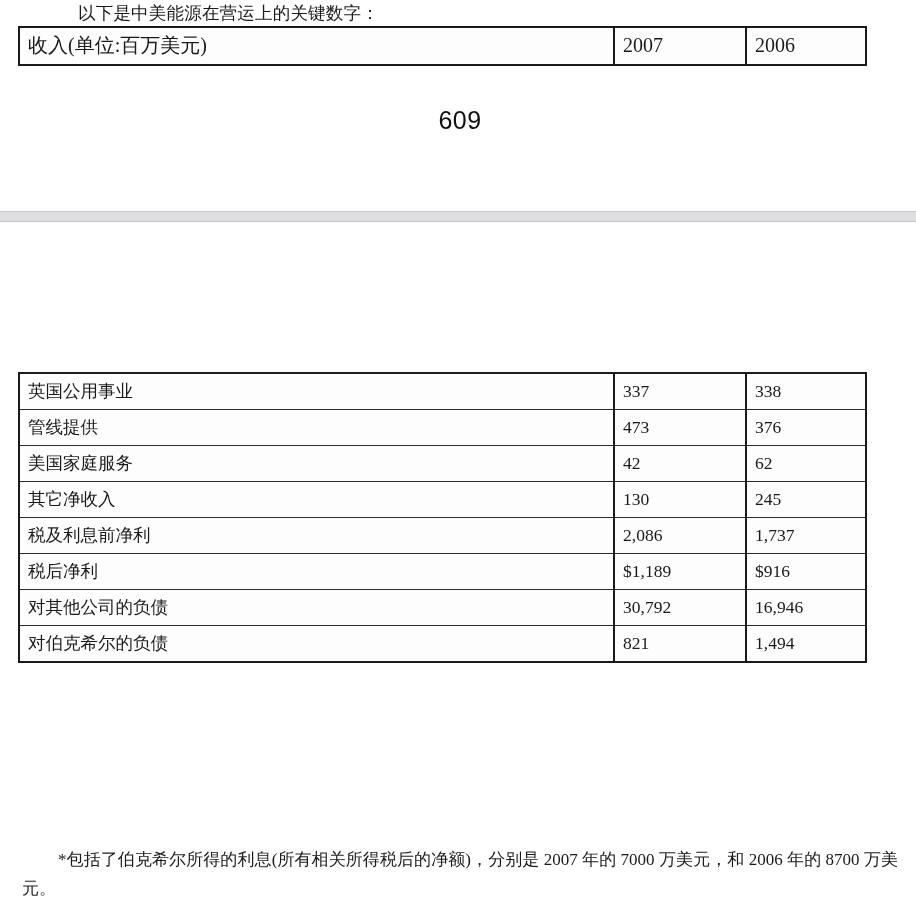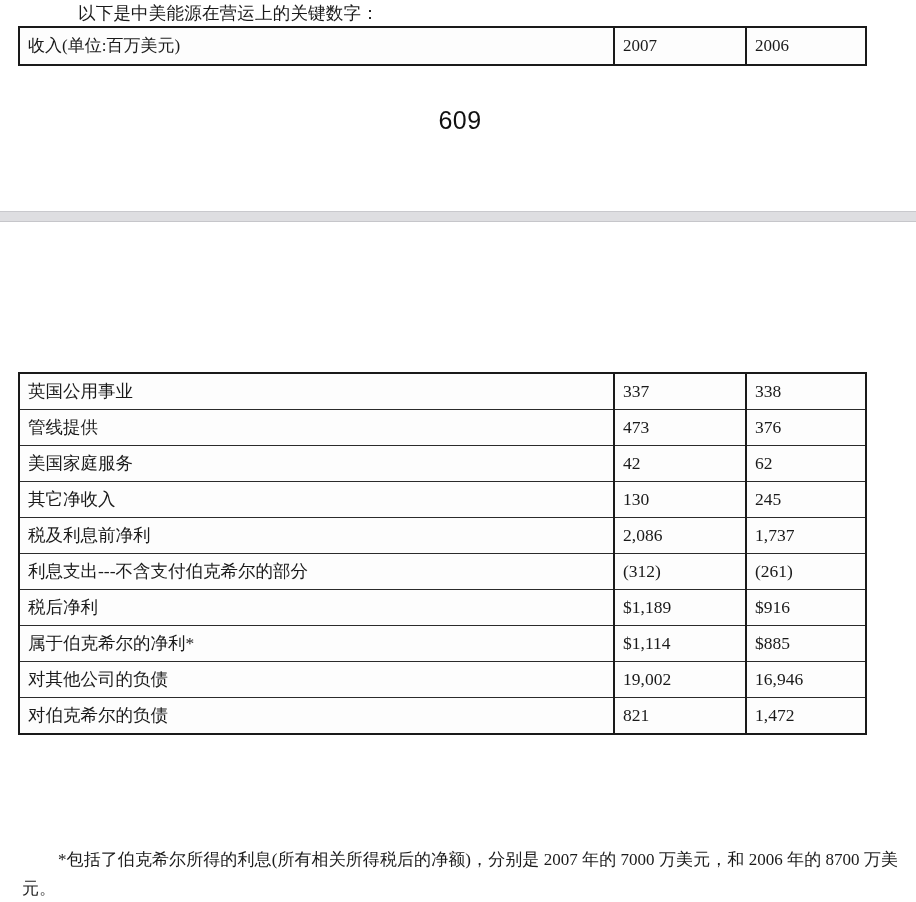--- a/index.html
+++ b/index.html
@@ -43,21 +43,21 @@
     top: 26px;
     width: 847px;
     border-collapse: collapse;
     table-layout: fixed;
     border: 2px solid #1a1a1a;
     background: #fdfdfd;
   }
   .header-table td {
     border-left: 2px solid #1a1a1a;
     padding: 3px 8px 5px 8px;
-    font-size: 17px;
+    font-size: 20px;
     line-height: 25px;
     height: 28px;
     vertical-align: middle;
     color: #1a1a1a;
     white-space: nowrap;
     overflow: hidden;
   }
   .header-table td:first-child { border-left: none; }
   .col-label  { width: 595px; }
   .col-y1     { width: 132px; }
@@ -181,42 +181,32 @@
           <td>其它净收入</td>
           <td>130</td>
           <td>245</td>
         </tr>
         <tr>
           <td>税及利息前净利</td>
           <td>2,086</td>
           <td>1,737</td>
         </tr>
         <tr>
-          <td>利息支出---不含支付伯克希尔的部分</td>
-          <td>(312)</td>
-          <td>(261)</td>
-        </tr>
-        <tr>
           <td>税后净利</td>
           <td>$1,189</td>
           <td>$916</td>
         </tr>
         <tr>
-          <td>属于伯克希尔的净利*</td>
-          <td>$1,114</td>
-          <td>$885</td>
-        </tr>
-        <tr>
           <td>对其他公司的负债</td>
-          <td>19,002</td>
+          <td>30,792</td>
           <td>16,946</td>
         </tr>
         <tr>
           <td>对伯克希尔的负债</td>
           <td>821</td>
-          <td>1,472</td>
+          <td>1,494</td>
         </tr>
       </tbody>
   </table>
 
   <div class="footnote"><span class="indent"></span><span>*包括了伯克希尔所得的利息(所有相关所得税后的净额)，分别是 2007 年的 7000 万美元，和 2006 年的 8700 万美元。</span></div>
 
 </div>
 
 </body></html>

